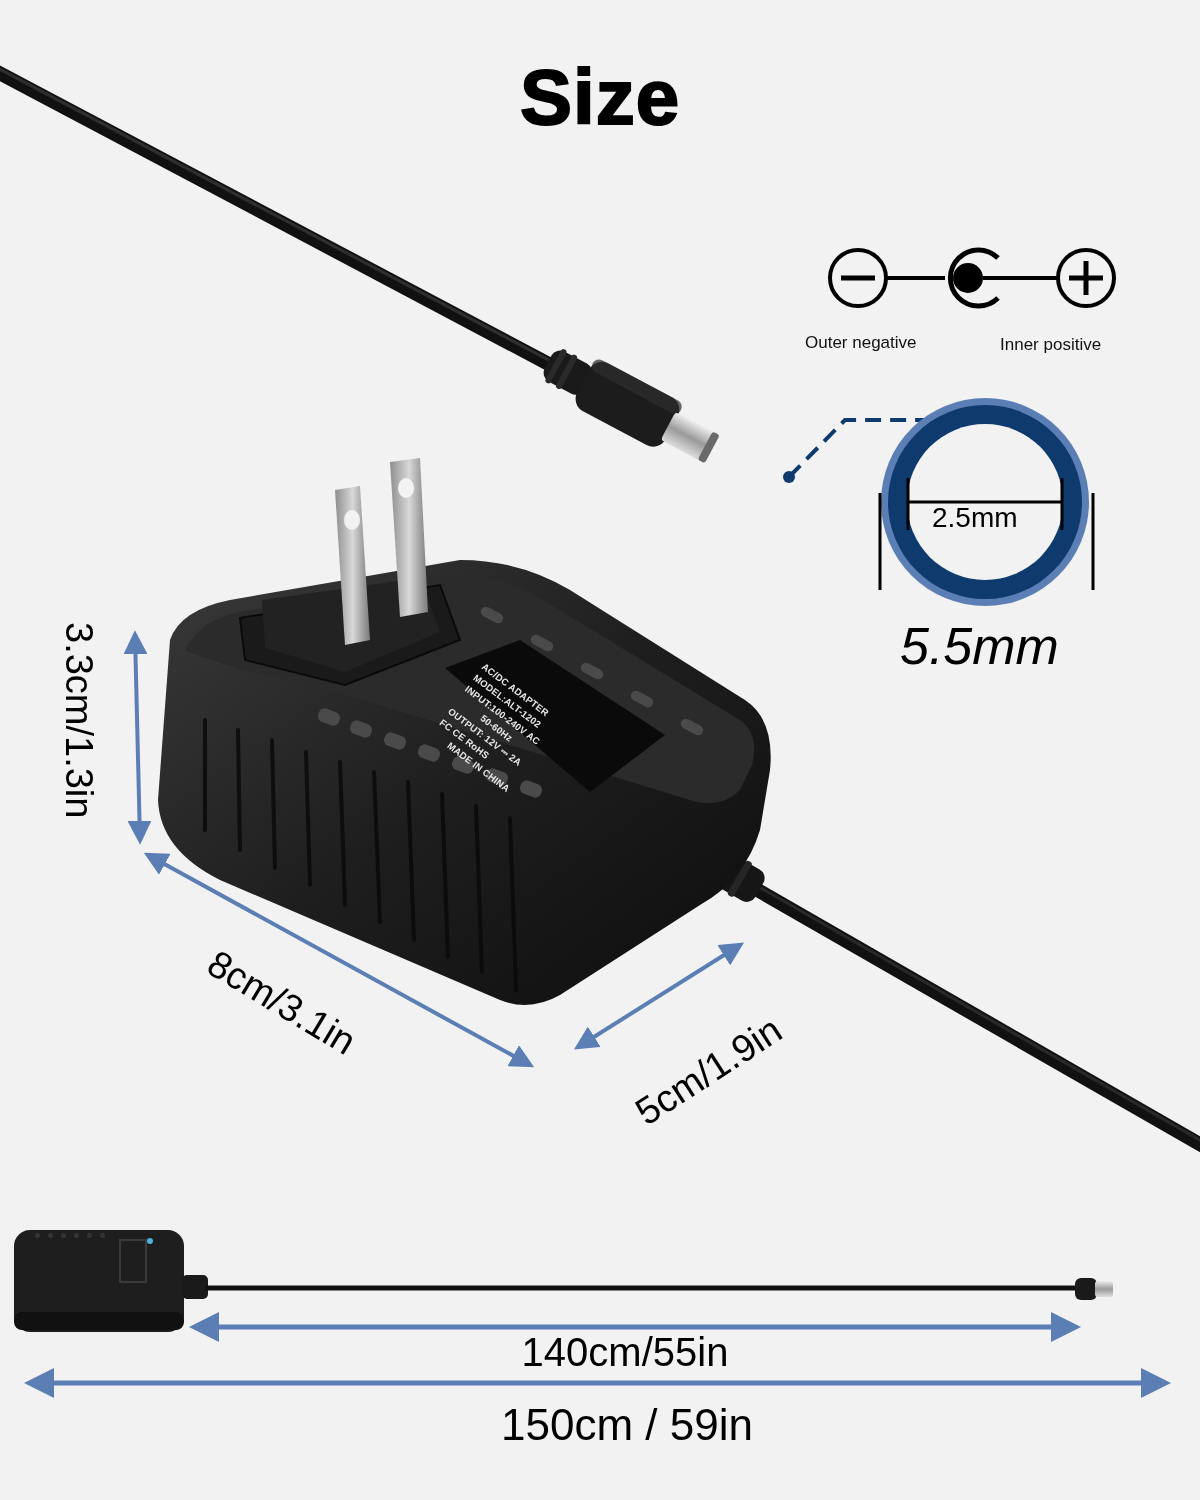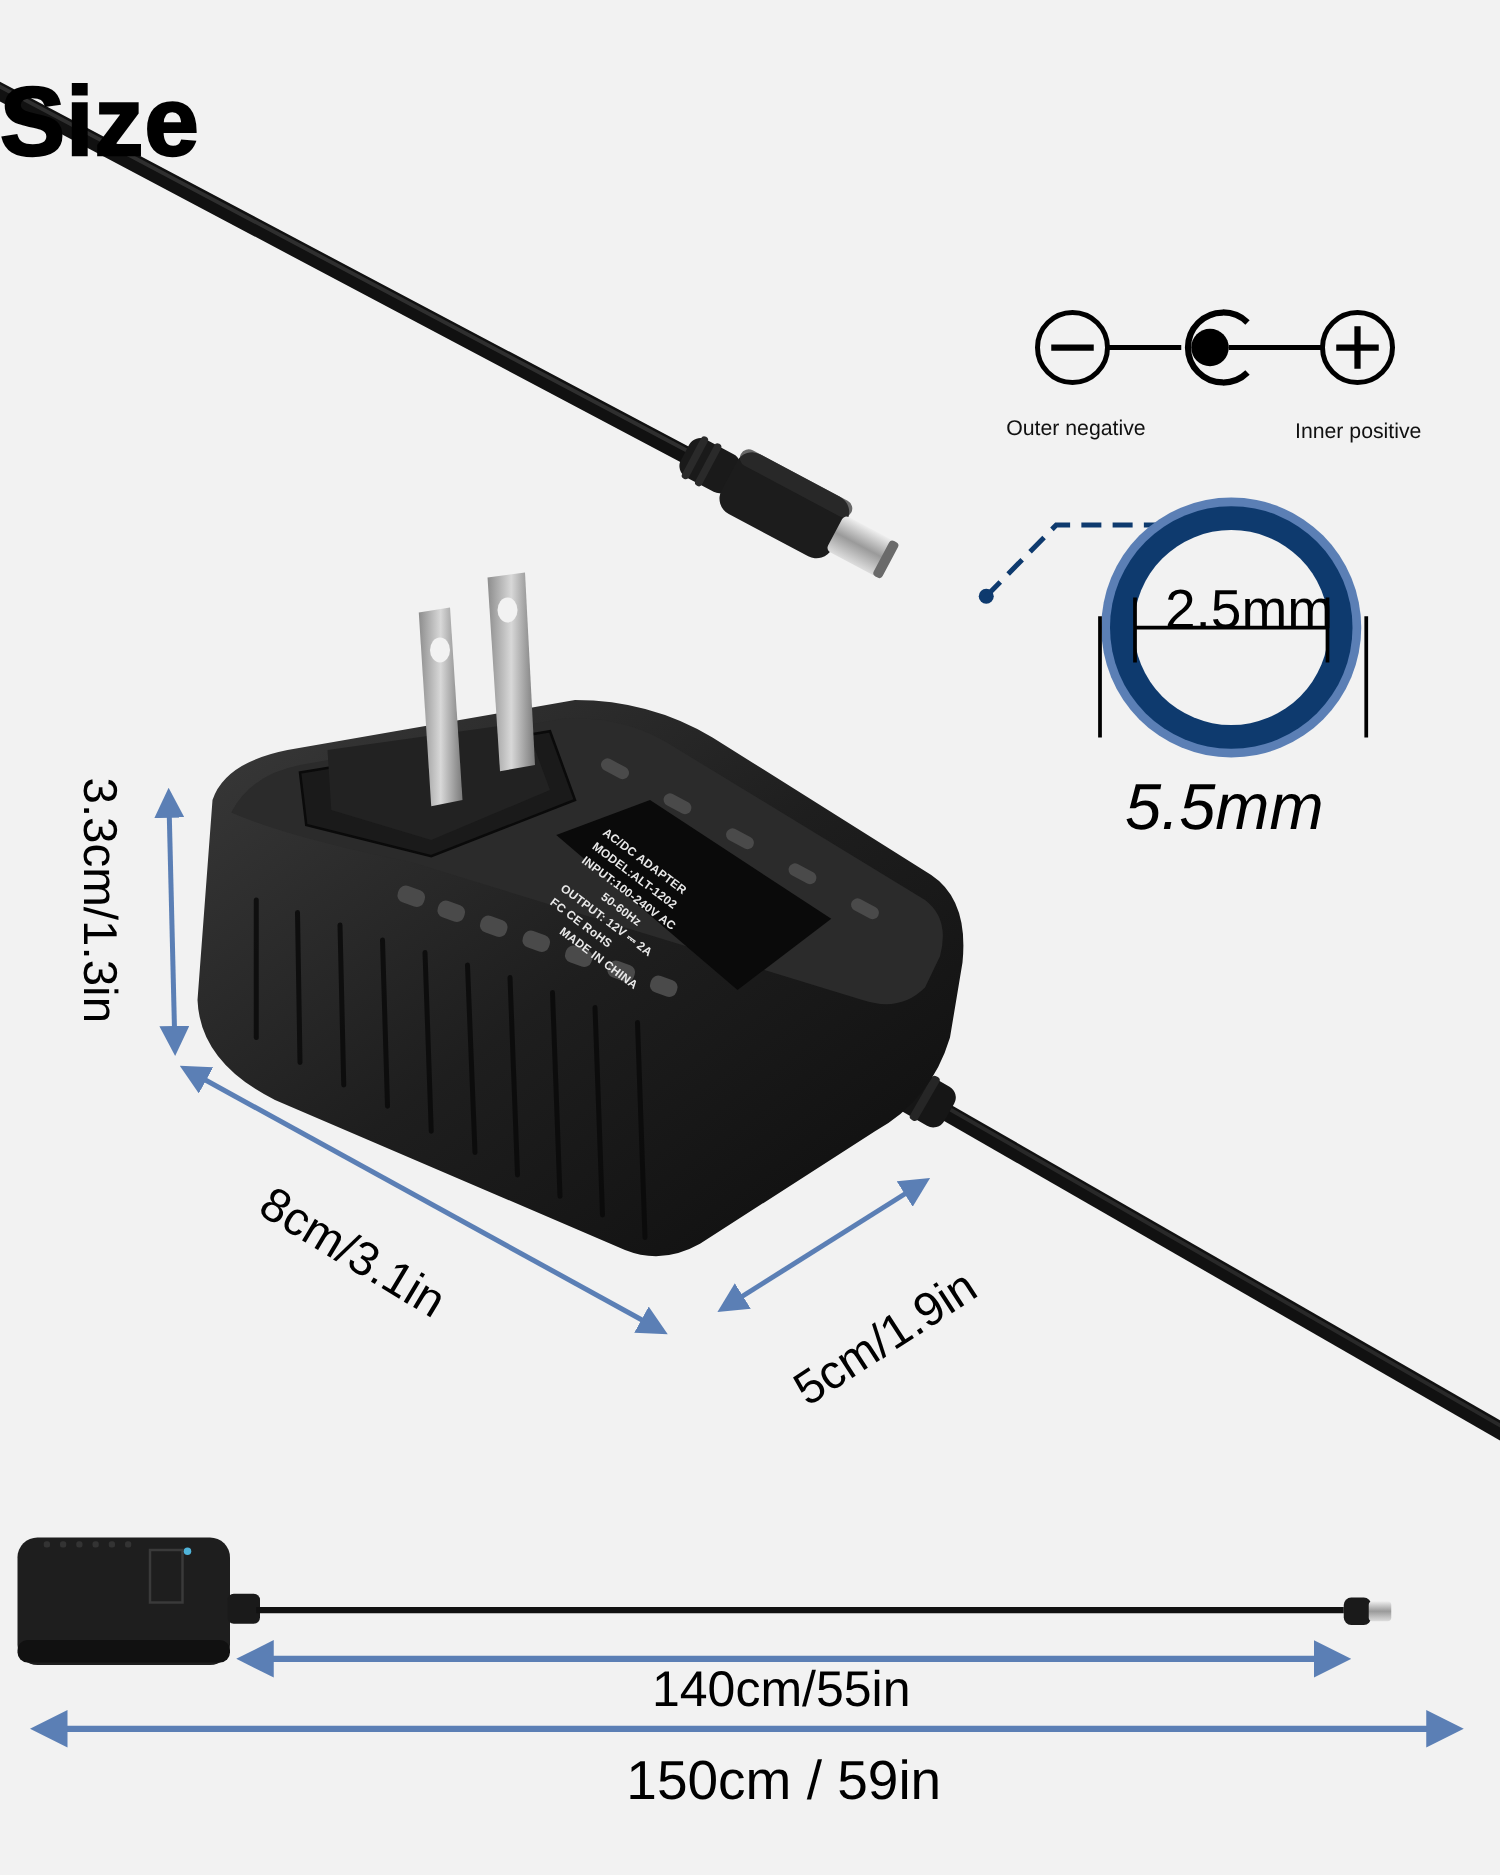--- a/index.html
+++ b/index.html
@@ -6,28 +6,28 @@
     body {
       width: 1200px; height: 1500px;
       background: #f2f2f2;
       position: relative; overflow: hidden;
       font-family: "Liberation Sans", sans-serif;
       color: #000;
     }
     .abs { position: absolute; }
     #art { position: absolute; left: 0; top: 0; }
     .title {
-      left: 0; width: 1200px; top: 52px; text-align: left;
+      left: 0; width: 1200px; top: 52px; text-align: center;
       font-family: "Liberation Sans", sans-serif;
       font-weight: 900; font-size: 78px; letter-spacing: 1px;
       -webkit-text-stroke: 2px #000;
     }
     .polarity-label { font-size: 17px; color: #111; text-align: center; }
     .dim { font-size: 40px; color: #000; white-space: nowrap; }
-    .dim-sm { font-size: 44px; }
+    .dim-sm { font-size: 28px; margin-top: 39px; }
     .dim-big { font-size: 44px; }
     .label-text {
       font-size: 9.5px; font-weight: 700; color: #e9e9e9;
       letter-spacing: 0.2px; white-space: nowrap; line-height: 14px;
     }
     .rot { transform-origin: left top; }
   </style>
 </head>
 <body>
 
@@ -179,21 +179,21 @@
     <rect x="182" y="1275" width="26" height="24" rx="5" fill="#1a1a1a"></rect>
     <line x1="205" y1="1288" x2="1075" y2="1288" stroke="#111" stroke-width="5"></line>
     <rect x="1075" y="1278" width="22" height="22" rx="6" fill="#1a1a1a"></rect>
     <rect x="1095" y="1281" width="18" height="16" rx="3" fill="url(#barrelGrad)"></rect>
   </g>
 </svg>
 
 <div class="abs title">Size</div>
 
 <div class="abs polarity-label" style="left:805px; top:333px;">Outer negative</div>
-<div class="abs polarity-label" style="left:1036px; top:335px;">Inner positive</div>
+<div class="abs polarity-label" style="left:1000px; top:335px;">Inner positive</div>
 
 <div class="abs dim-sm dim" style="left:932px; top:463px;">2.5mm</div>
 <div class="abs dim" style="left:900px; top:616px; font-size:52px;font-style:italic;">5.5mm</div>
 
 <div class="abs rot" style="left:487px; top:660px; transform: rotate(37deg);">
   <div class="label-text">AC/DC ADAPTER</div>
   <div class="label-text">MODEL:ALT-1202</div>
   <div class="label-text">INPUT:100-240V AC</div>
   <div class="label-text" style="padding-left:30px">50-60Hz</div>
   <div class="label-text">OUTPUT: 12V ⎓ 2A</div>

